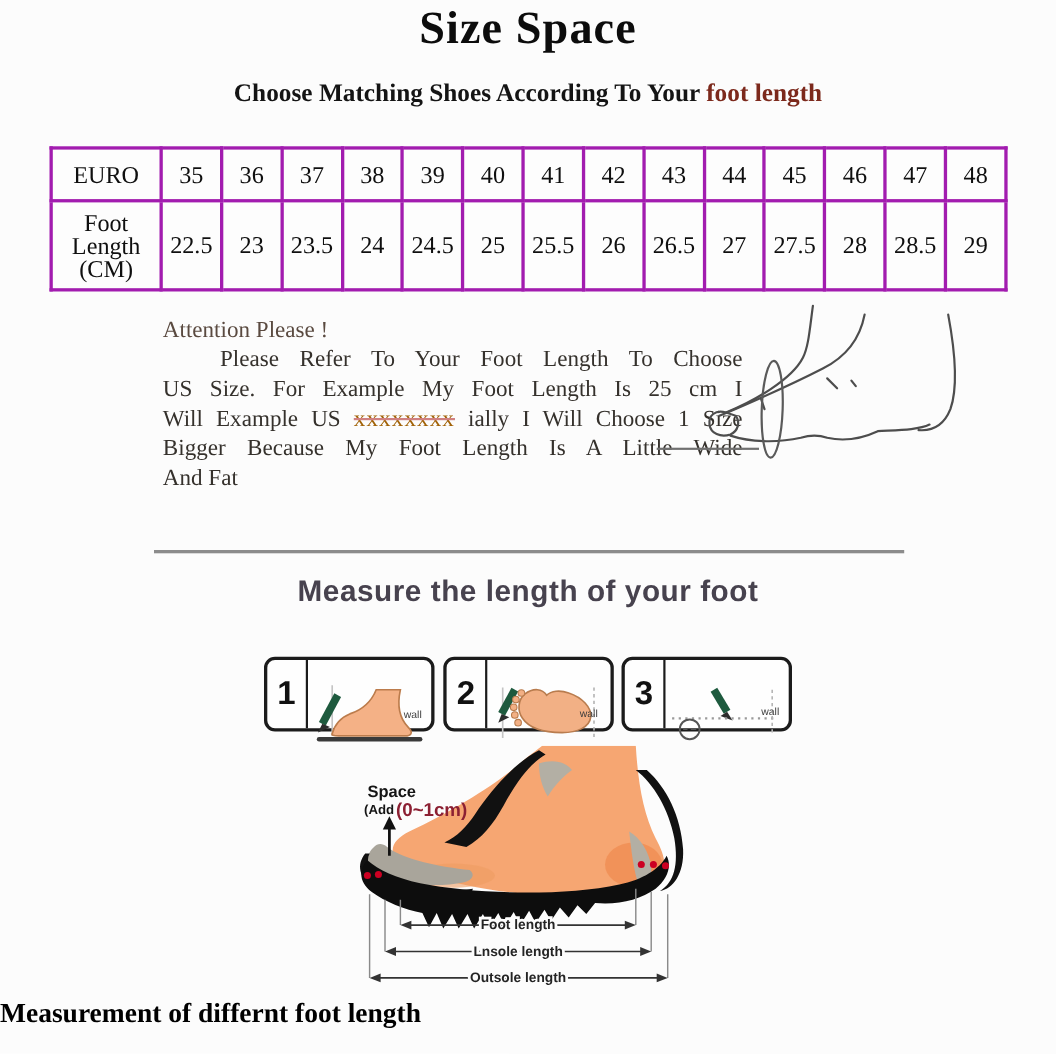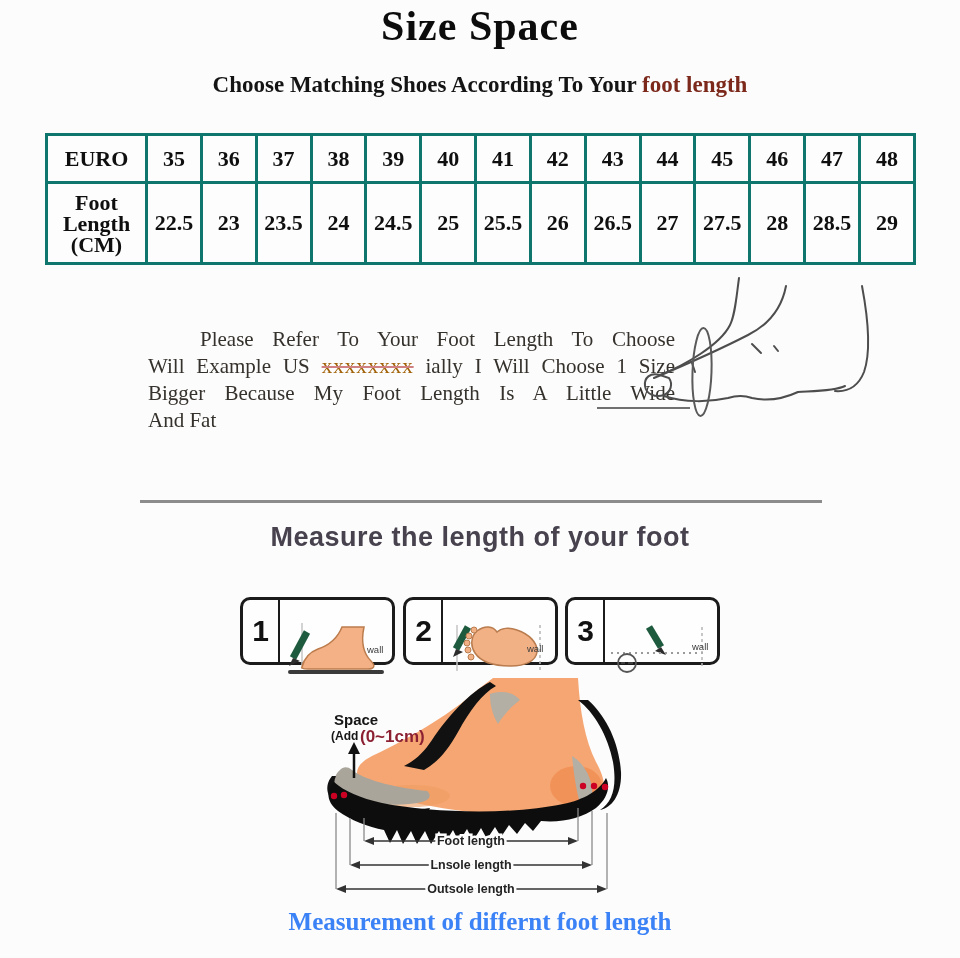--- a/index.html
+++ b/index.html
@@ -7,31 +7,31 @@
         font-family:"Liberation Serif",serif;color:#1a1a1a;overflow:hidden;}
 
   .title{position:absolute;top:2px;left:0;width:100%;text-align:center;
          font-size:42px;font-weight:bold;color:#0c0c0c;letter-spacing:1px;}
   .subtitle{position:absolute;top:72px;left:0;width:100%;text-align:center;
             font-size:23px;font-weight:bold;color:#141414;}
   .subtitle .hl{color:#7c291c;}
 
   table.size{position:absolute;left:45px;top:133px;width:871px;
              border-collapse:collapse;table-layout:fixed;background:#fdfdfd;}
-  table.size td, table.size th{border:3px solid #0f766e;text-align:center;
-             font-weight:bold;color:#0f0f0f;padding:0;}
+  table.size td, table.size th{border:3px solid #a21caf;text-align:center;
+             font-weight:normal;color:#0f0f0f;padding:0;}
   tr.euro-row td, tr.euro-row th{height:45px;font-size:22px;}
   tr.cm-row td, tr.cm-row th{height:78px;font-size:22px;}
   th.rowhead2{font-size:19px;line-height:21px;}
 
   .attention{position:absolute;left:148px;top:286px;width:527px;
              font-size:21px;line-height:27px;color:#35312c;}
   .attention .heading{color:#5a4a40;}
   .jline{text-align:justify;text-align-last:justify;text-justify:inter-word;}
-  .indent{padding-left:52px;margin-top:40px;}
+  .indent{padding-left:52px;}
   .xxx{color:#a16207;text-decoration:line-through;text-decoration-color:#d08080;letter-spacing:1px;}
 
   .foot-sketch{position:absolute;left:640px;top:260px;}
   .wide-line{position:absolute;left:597px;top:407px;width:93px;height:2px;background:#707070;}
   .choose-note{position:absolute;left:672px;top:449px;width:130px;text-align:center;
                font-size:19px;line-height:23px;color:#222;}
   .divider{position:absolute;left:140px;top:500px;width:682px;height:3px;background:#8c8c8c;}
 
   .measure-heading{position:absolute;top:522px;left:0;width:100%;text-align:center;
         font-family:"Liberation Sans",sans-serif;font-weight:bold;
@@ -46,22 +46,22 @@
   .panel .art svg{position:absolute;left:0;top:0;}
   .p1{left:240px;} .p2{left:403px;} .p3{left:565px;}
   .wall-text{font-family:"Liberation Sans",sans-serif;font-size:9.5px;fill:#3c3c3c;}
 
   .sole{position:absolute;left:320px;top:678px;}
   .arrow-label{font-family:"Liberation Sans",sans-serif;font-size:12.5px;font-weight:bold;
                fill:#242424;paint-order:stroke;stroke:#fcfcfc;stroke-width:5px;}
   .space-t{font-family:"Liberation Sans",sans-serif;font-weight:bold;fill:#151515;}
   .range-t{font-family:"Liberation Sans",sans-serif;font-weight:bold;fill:#8c2033;}
 
-  .caption{position:absolute;top:908px;left:0;width:100%;text-align:center;
-           font-size:25px;font-weight:bold;color:#3b82f6;}
+  .caption{position:absolute;top:908px;left:0;width:100%;
+           font-size:25px;font-weight:bold;color:#000000;}
 </style>
 </head>
 <body>
 
 <div class="page">
 
   <div class="title">Size Space</div>
 
   <div class="subtitle"><span>Choose Matching Shoes According To Your </span><span class="hl">foot length</span></div>
 
@@ -101,21 +101,23 @@
           <td>27</td>
           <td>27.5</td>
           <td>28</td>
           <td>28.5</td>
           <td>29</td>
         </tr>
   </tbody>
     </table>
 
   <div class="attention">
+    <div class="heading">Attention Please !</div>
     <div class="jline indent">Please Refer To Your Foot Length To Choose</div>
+    <div class="jline">US Size. For Example My Foot Length Is 25 cm I</div>
     <div class="jline"><span>Will Example US</span> <span class="xxx">xxxxxxxx</span> <span>ially I Will Choose 1 Size</span></div>
     <div class="jline">Bigger Because My Foot Length Is A Little Wide</div>
     <div>And Fat</div>
   </div>
 
   <svg class="foot-sketch" width="240" height="170" viewBox="0 0 240 170">
     <g fill="none" stroke="#4d4d4d" stroke-width="2" stroke-linecap="round">
       <path d="M99,18 C96,40 95,55 90,65 C80,85 45,105 20,115"></path>
       <path d="M146,26 C141,52 126,66 108,75 C75,92 40,107 14,118"></path>
       <path d="M20,115 C10,112 4,118 5,126 C6,134 15,138 24,135 C31,132 33,124 29,118 Z"></path>

